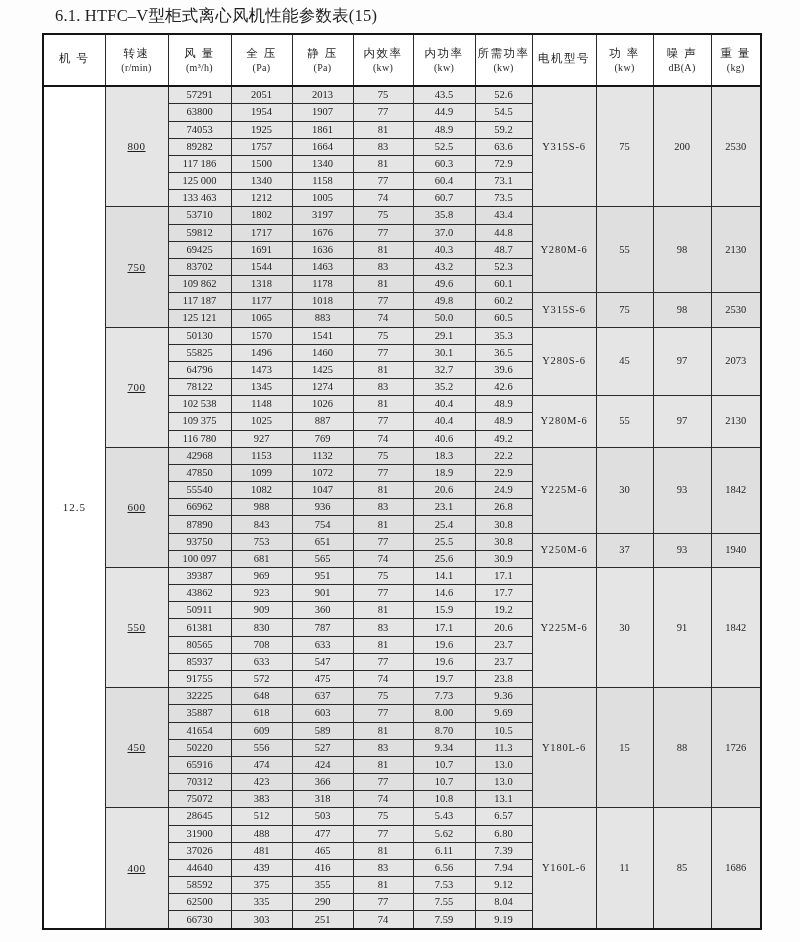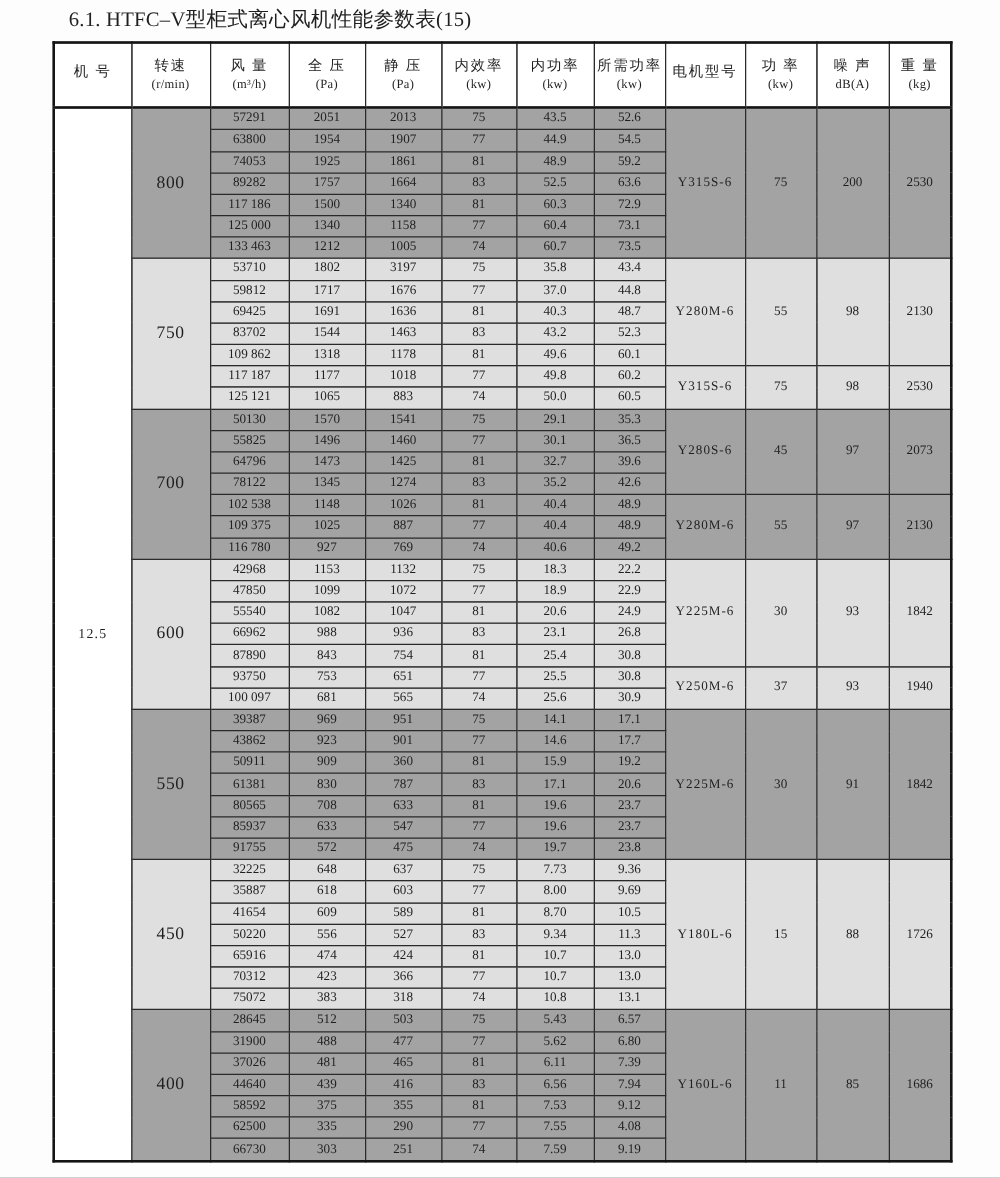--- a/index.html
+++ b/index.html
@@ -7,36 +7,36 @@
     width:800px;height:942px;position:relative;
     background:#fdfdfd;color:#1f1f1f;
     font-family:"Liberation Serif","DejaVu Serif",serif;
   }
   .doc-title{
     position:absolute;left:55px;top:5px;
     font-size:16.5px;font-weight:normal;letter-spacing:.2px;white-space:nowrap;
   }
   table.perf{
     position:absolute;left:42px;top:33px;width:718px;height:897px;
-    border-collapse:collapse;table-layout:fixed;background:#a3a3a3;
+    border-collapse:collapse;table-layout:fixed;background:#e5e5e5;
     border:2px solid #141414;
   }
   th,td{
     border:1px solid #2a2a2a;text-align:center;vertical-align:middle;
     padding:0;overflow:hidden;line-height:1.15;
   }
   thead tr{height:52px;}
   thead th{font-weight:normal;border-bottom:2px solid #141414;background:#fff;}
   .h1{font-size:11.5px;letter-spacing:1.5px;}
   .h2{font-size:10px;letter-spacing:.3px;margin-top:2px;}
   tbody td{font-size:10.5px;}
   tr.group-start td{border-top:1.5px solid #141414;}
   tr.shaded td{background:#dfdfdf;}
   td.machine-cell{background:#fff !important;font-size:11px;letter-spacing:1px;}
-  td.speed-cell{font-size:14px;letter-spacing:.5px;}
+  td.speed-cell{font-size:11px;letter-spacing:.5px;text-decoration:underline;}
   td.motor-model{letter-spacing:.8px;font-size:10.5px;}
 </style>
 </head>
 <body>
 
 <div class="doc-title">6.1. HTFC–V型柜式离心风机性能参数表(15)</div>
 
 <table class="perf">
   <colgroup>
     <col style="width:62px">
@@ -528,21 +528,21 @@
         <td>81</td>
         <td>7.53</td>
         <td>9.12</td>
       </tr>
       <tr>
         <td>62500</td>
         <td>335</td>
         <td>290</td>
         <td>77</td>
         <td>7.55</td>
-        <td>4.08</td>
+        <td>8.04</td>
       </tr>
       <tr>
         <td>66730</td>
         <td>303</td>
         <td>251</td>
         <td>74</td>
         <td>7.59</td>
         <td>9.19</td>
       </tr>
     </tbody>

